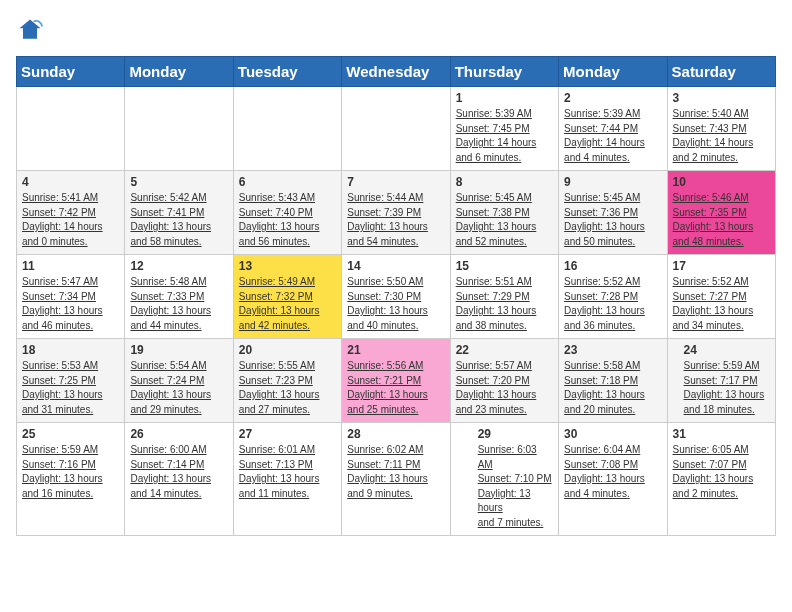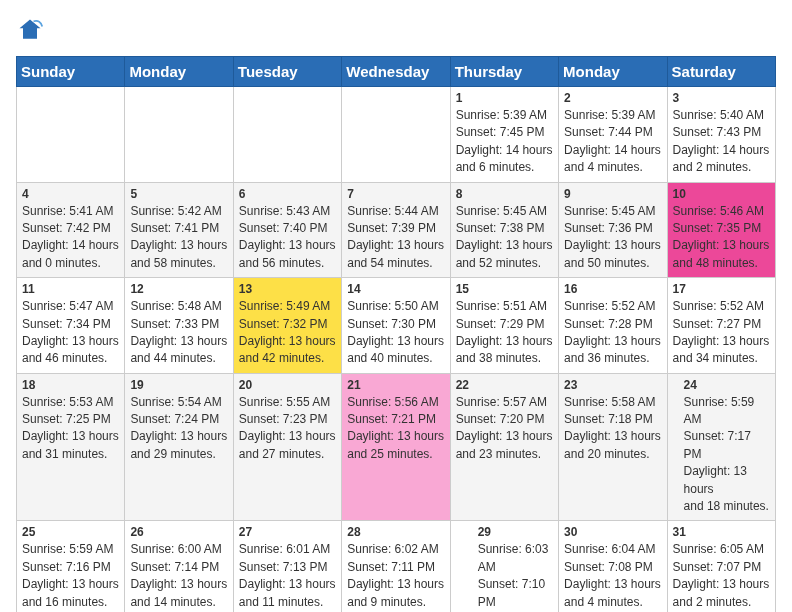--- a/index.html
+++ b/index.html
@@ -84,23 +84,24 @@
     .calendar tr:nth-child(odd) td {
       background: #fff;
     }
     .day-number {
       font-size: 12px;
       font-weight: bold;
       display: block;
       margin-bottom: 2px;
     }
     .day-info {
-      font-size: 12px;
+      font-size: 10px;
       color: #333;
       line-height: 1.45;
+      text-decoration: underline;
     }
     .empty-cell {
       background: #fff;
     }
   </style>
 </head>
 <body>
 
 <div class="header">
   <div class="logo">

